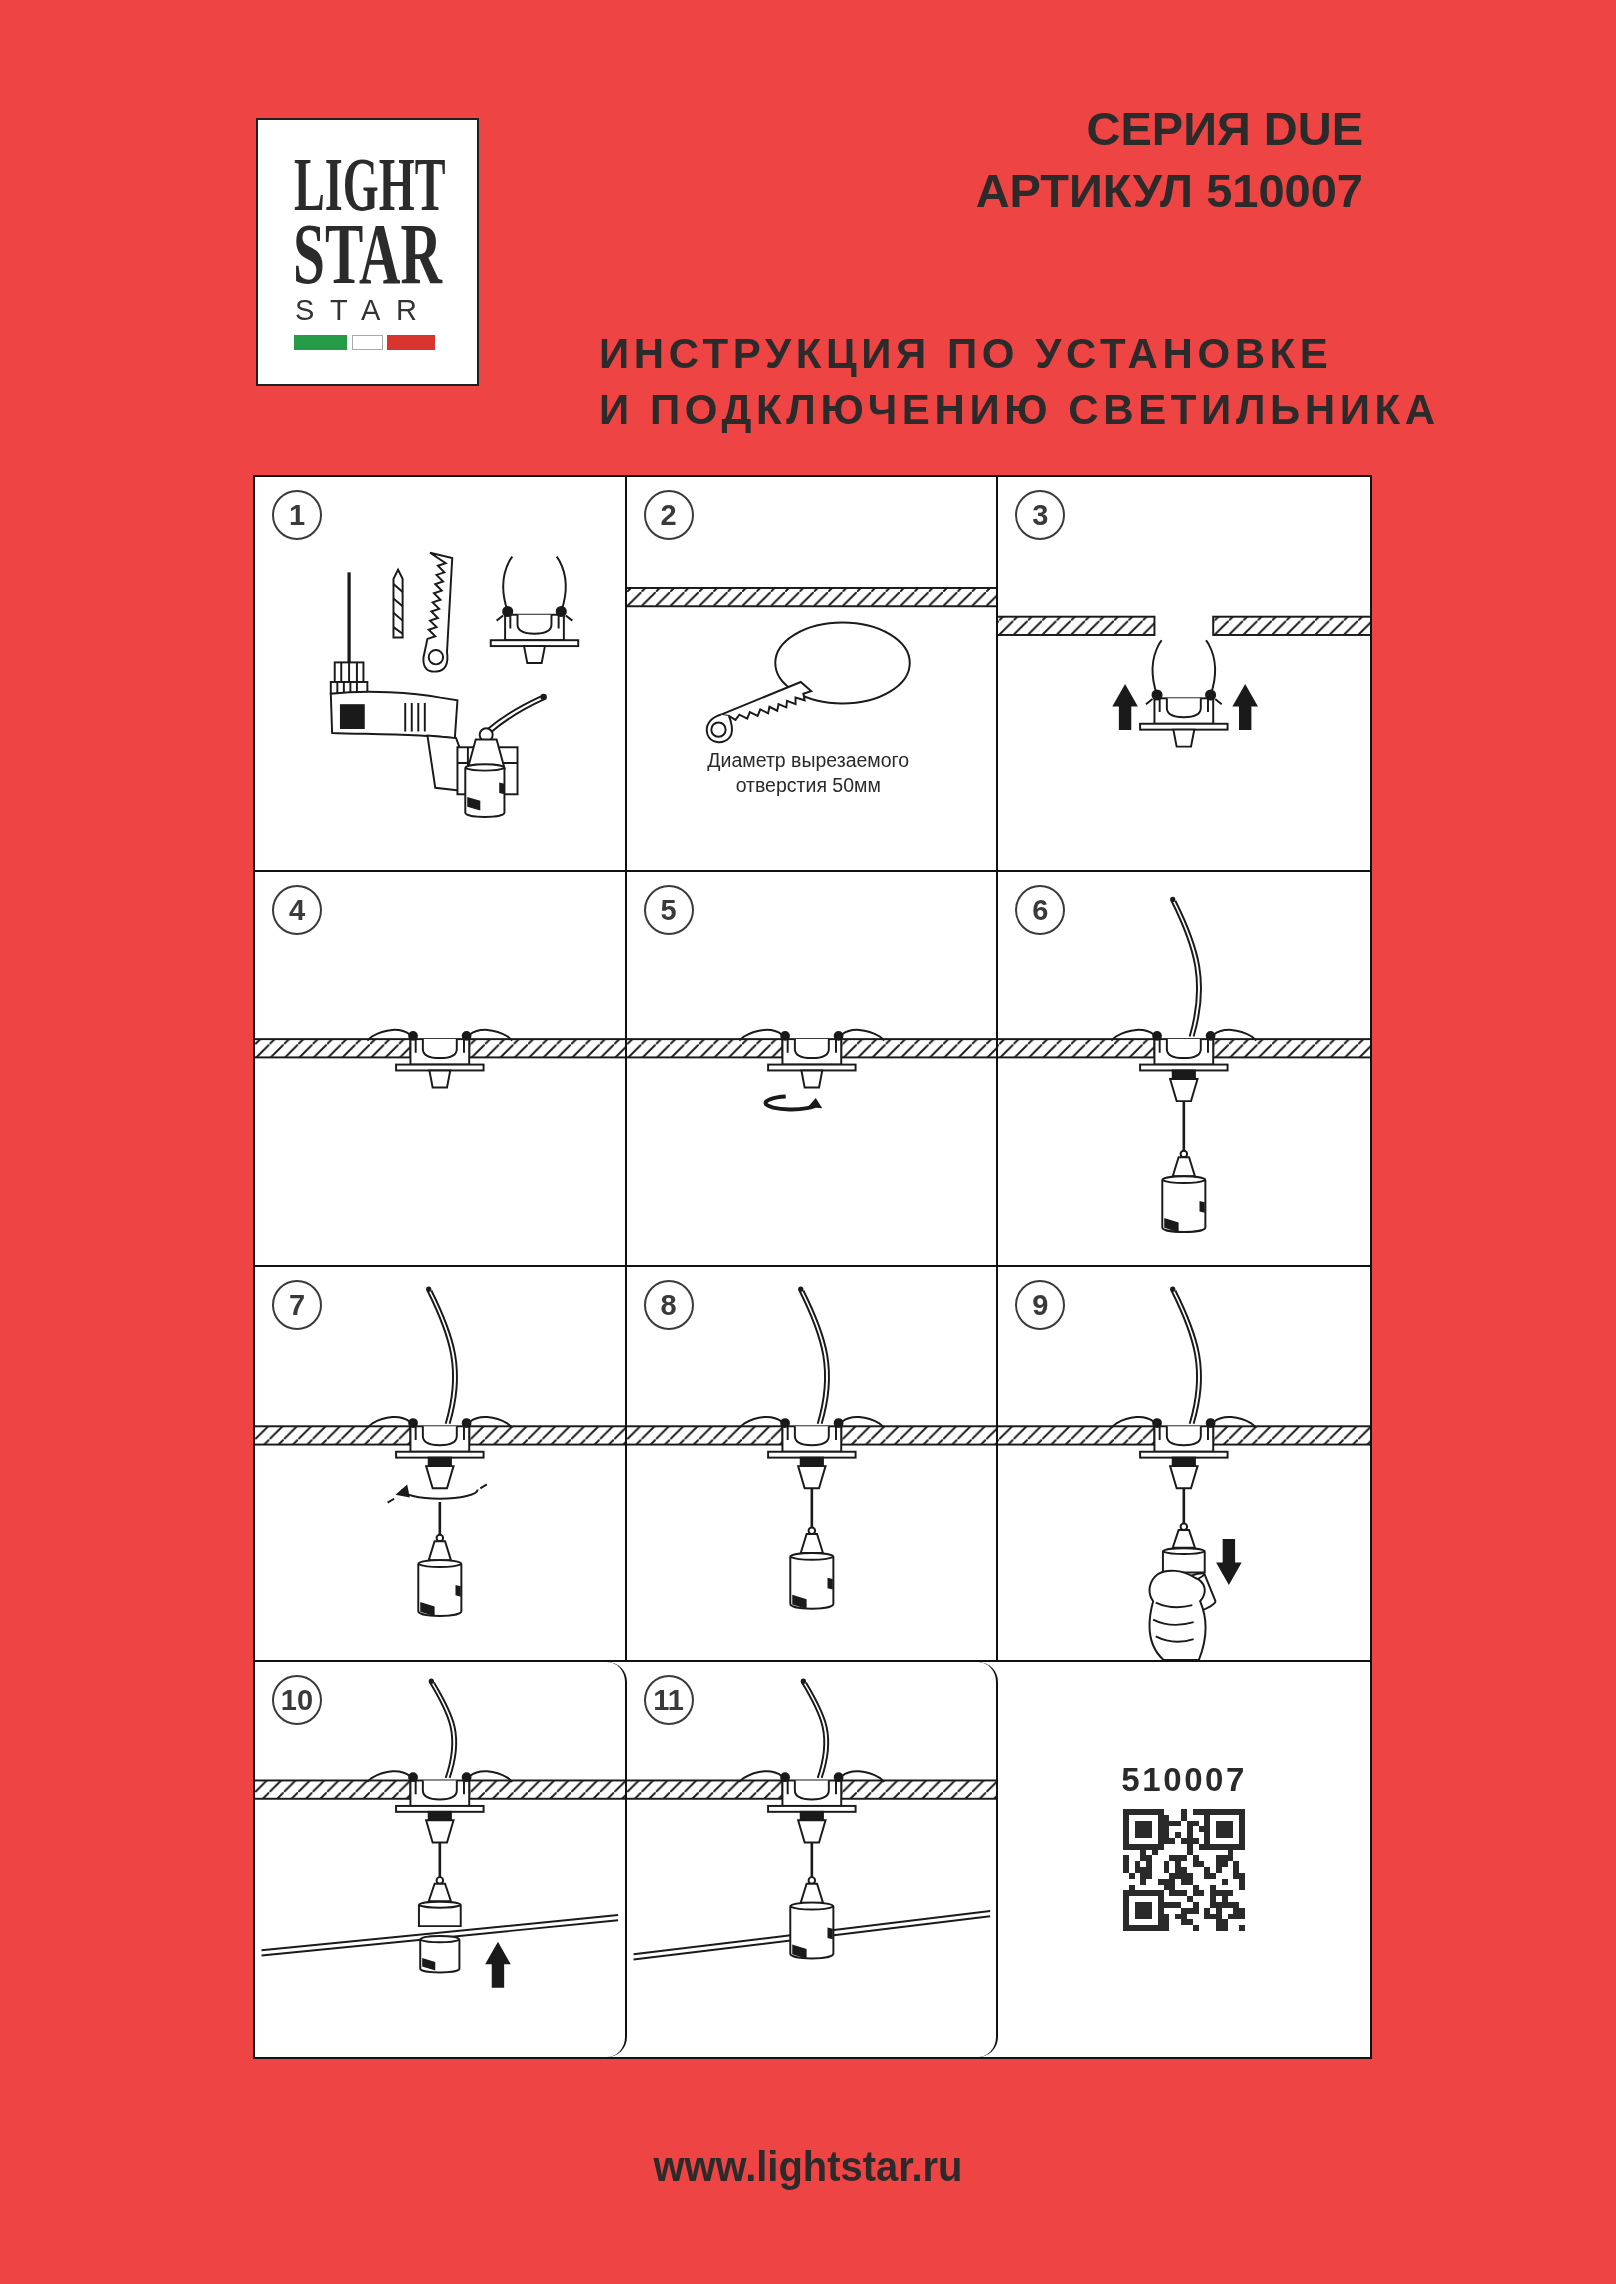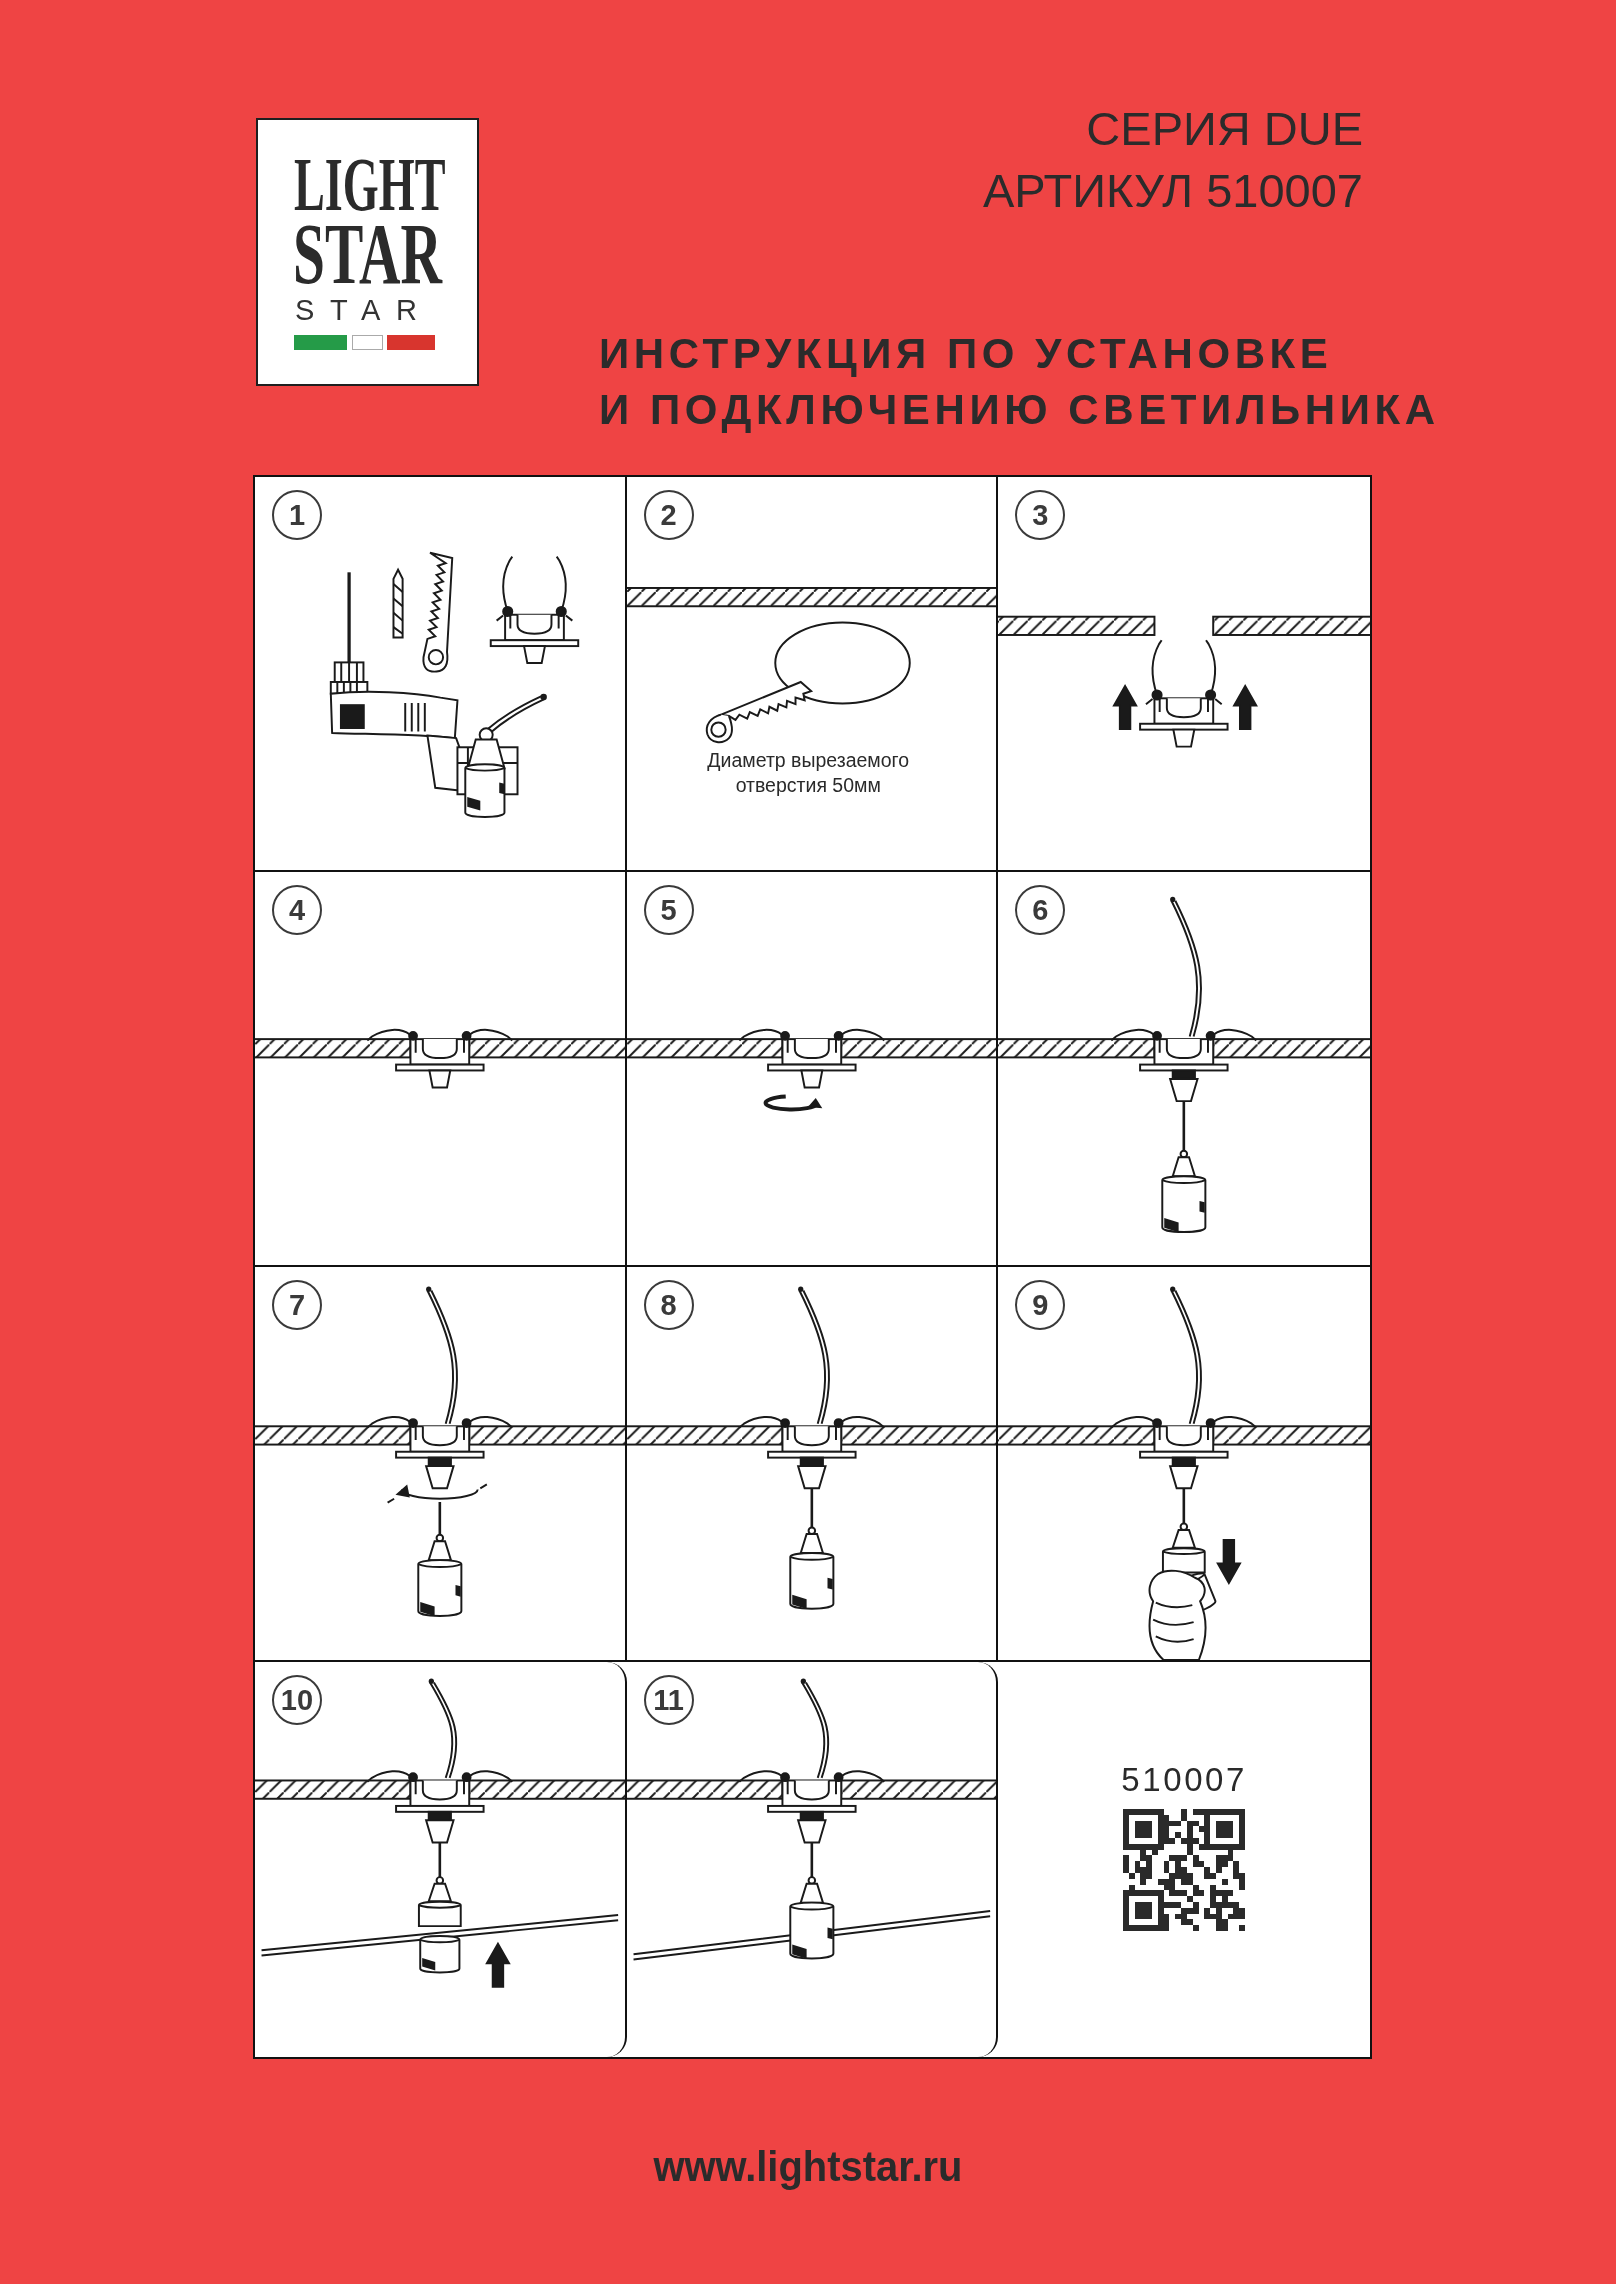--- a/index.html
+++ b/index.html
@@ -11,38 +11,38 @@
               font-size:77px;line-height:77px;letter-spacing:0px;transform:scaleX(0.60);transform-origin:left top;white-space:nowrap;color:#2b2b2b;}
   .logo-word2{position:absolute;left:35px;top:90px;font-family:"Liberation Serif",serif;font-weight:700;
               font-size:87px;line-height:87px;transform:scaleX(0.66);transform-origin:left top;white-space:nowrap;color:#2b2b2b;}
   .logo-word3{position:absolute;left:37px;top:174px;font-size:29px;font-weight:400;letter-spacing:15.6px;color:#333;white-space:nowrap;}
   .logo-flag{position:absolute;left:36px;top:215px;width:156px;height:15px;display:flex;}
   .flag-green{width:53px;height:100%;}
   .flag-gap{width:4.6px;height:100%;background:#fff;}
   .flag-white{width:31px;height:100%;box-sizing:border-box;border:1.3px solid #aaa;background:#fff;}
   .flag-red{width:48px;height:100%;}
   
-  .hdr-right{position:absolute;right:253px;top:98px;text-align:right;font-weight:400;
+  .hdr-right{position:absolute;right:253px;top:98px;text-align:right;font-weight:700;
              font-size:47px;line-height:62px;color:#2b2b2b;white-space:nowrap;}
   .doc-title{position:absolute;left:599px;top:286px;width:781px;font-weight:700;font-size:42px;
              line-height:56px;letter-spacing:4.6px;color:#2b2b2b;white-space:nowrap;margin-top:40px;}
   
   .grid{position:absolute;left:253px;top:475px;width:1115px;height:1580px;border:2.6px solid #111;
         display:grid;grid-template-columns:repeat(3,1fr);grid-template-rows:repeat(4,1fr);background:#fff;}
   .cell{position:relative;border-right:2px solid #111;border-bottom:2px solid #111;overflow:hidden;background:#fff;}
   .cell.last-col{border-right:none;}
   .cell.last-row{border-bottom:none;border-radius:20px;}
   .badge{position:absolute;left:17px;top:13px;width:46px;height:46px;border:2.6px solid #3a3a3a;border-radius:50%;
          display:flex;align-items:center;justify-content:center;font-weight:700;font-size:29px;color:#3a3a3a;background:#fff;z-index:2;}
   .ill{position:absolute;inset:0;}
   .ill svg{width:100%;height:100%;display:block;}
   .cap2{position:absolute;left:19.5px;right:26px;top:271px;text-align:center;font-size:19.5px;line-height:25px;color:#2a2a2a;}
   
   .qrwrap{position:absolute;inset:0;display:flex;flex-direction:column;align-items:center;}
-  .qr-label{margin-top:99px;font-weight:400;font-size:33px;letter-spacing:2.6px;color:#2a2a2a;}
+  .qr-label{margin-top:99px;font-weight:700;font-size:33px;letter-spacing:2.6px;color:#2a2a2a;}
   .qr-svg{margin-top:10.4px;width:122px;height:122px;}
   
   .footer-url{position:absolute;left:0;right:0;top:2143px;text-align:center;font-weight:700;font-size:42px;
               color:#2b2b2b;transform:scaleX(0.95);}
 </style>
 </head>
 <body>
 
 <svg width="0" height="0" style="position:absolute" aria-hidden="true">
   <defs>

